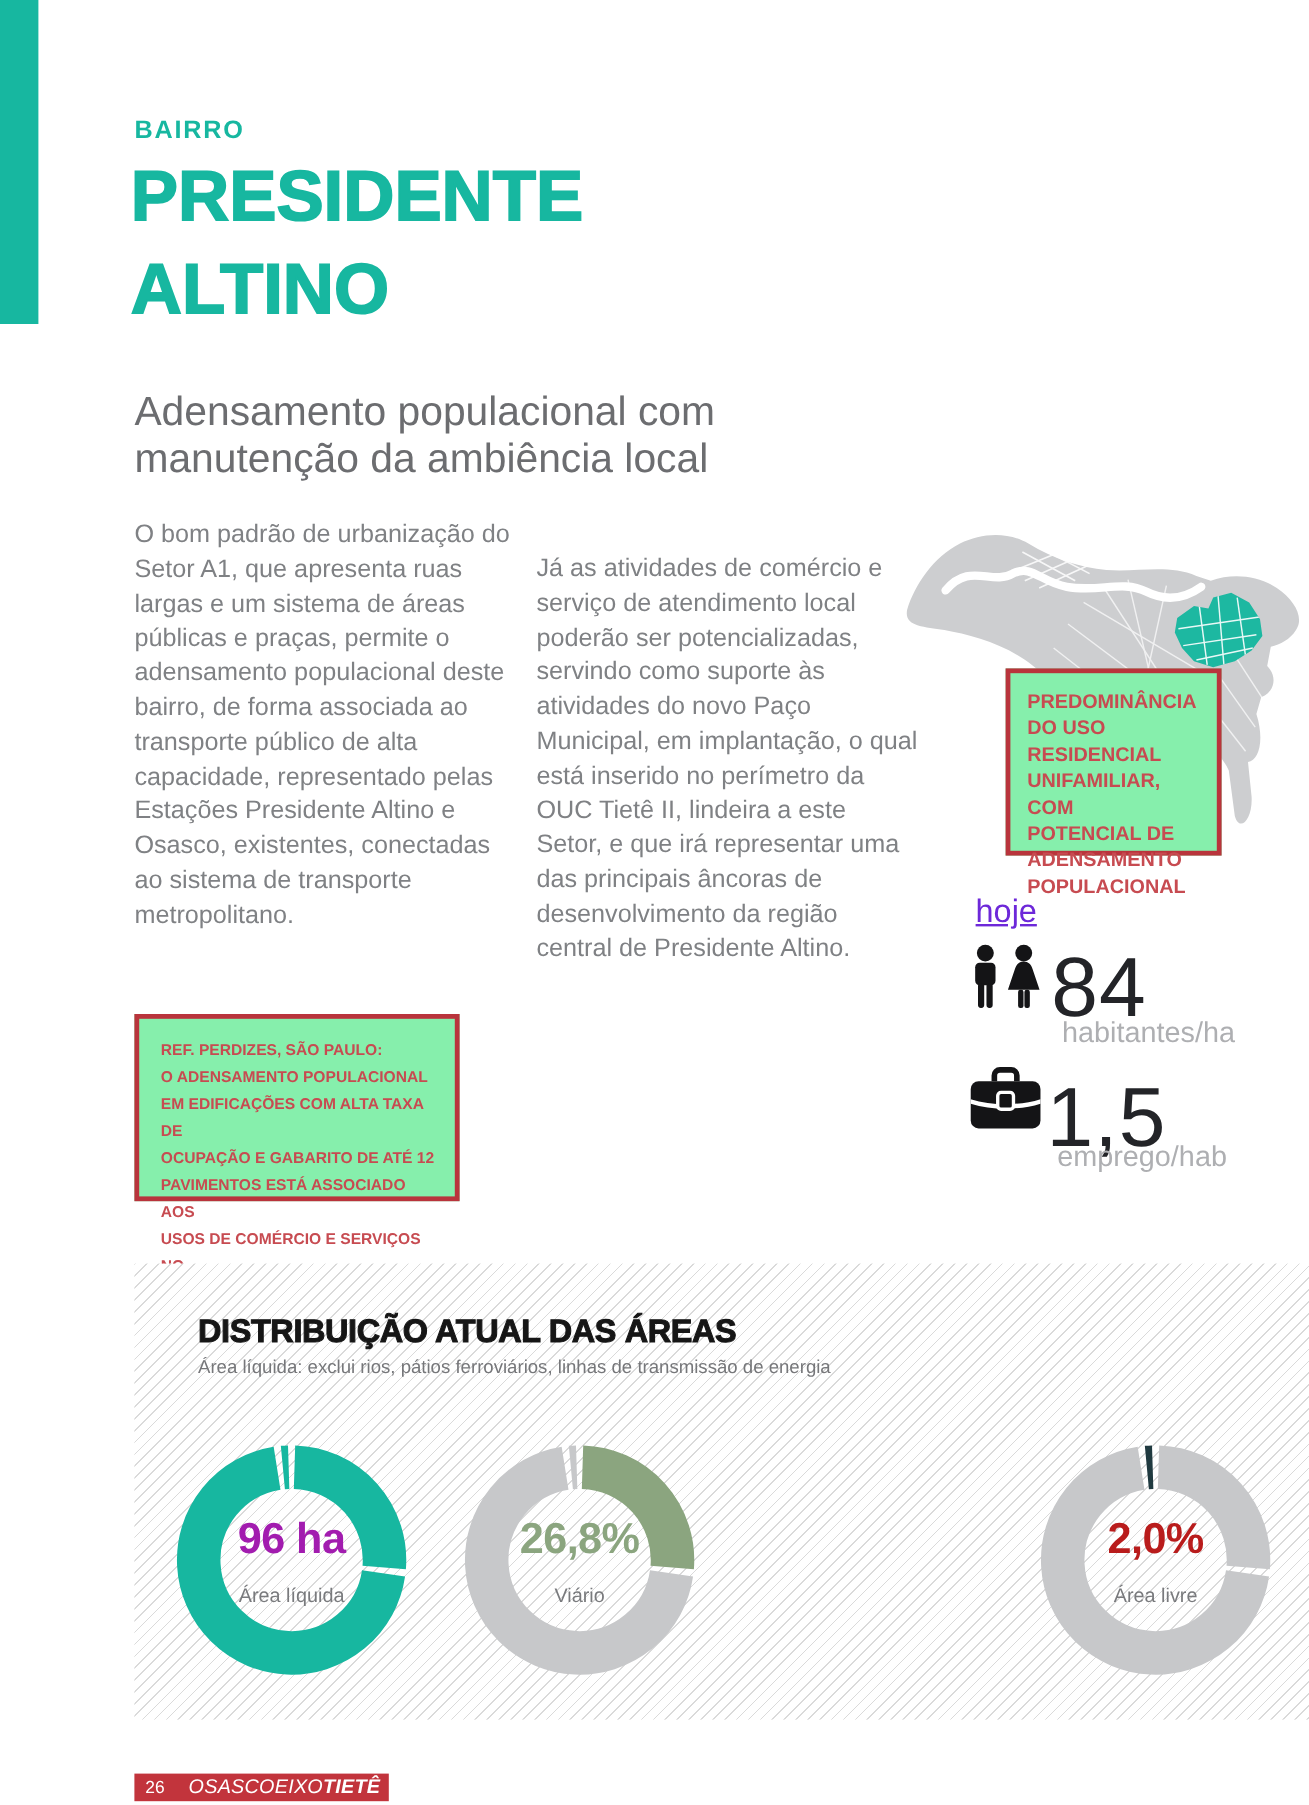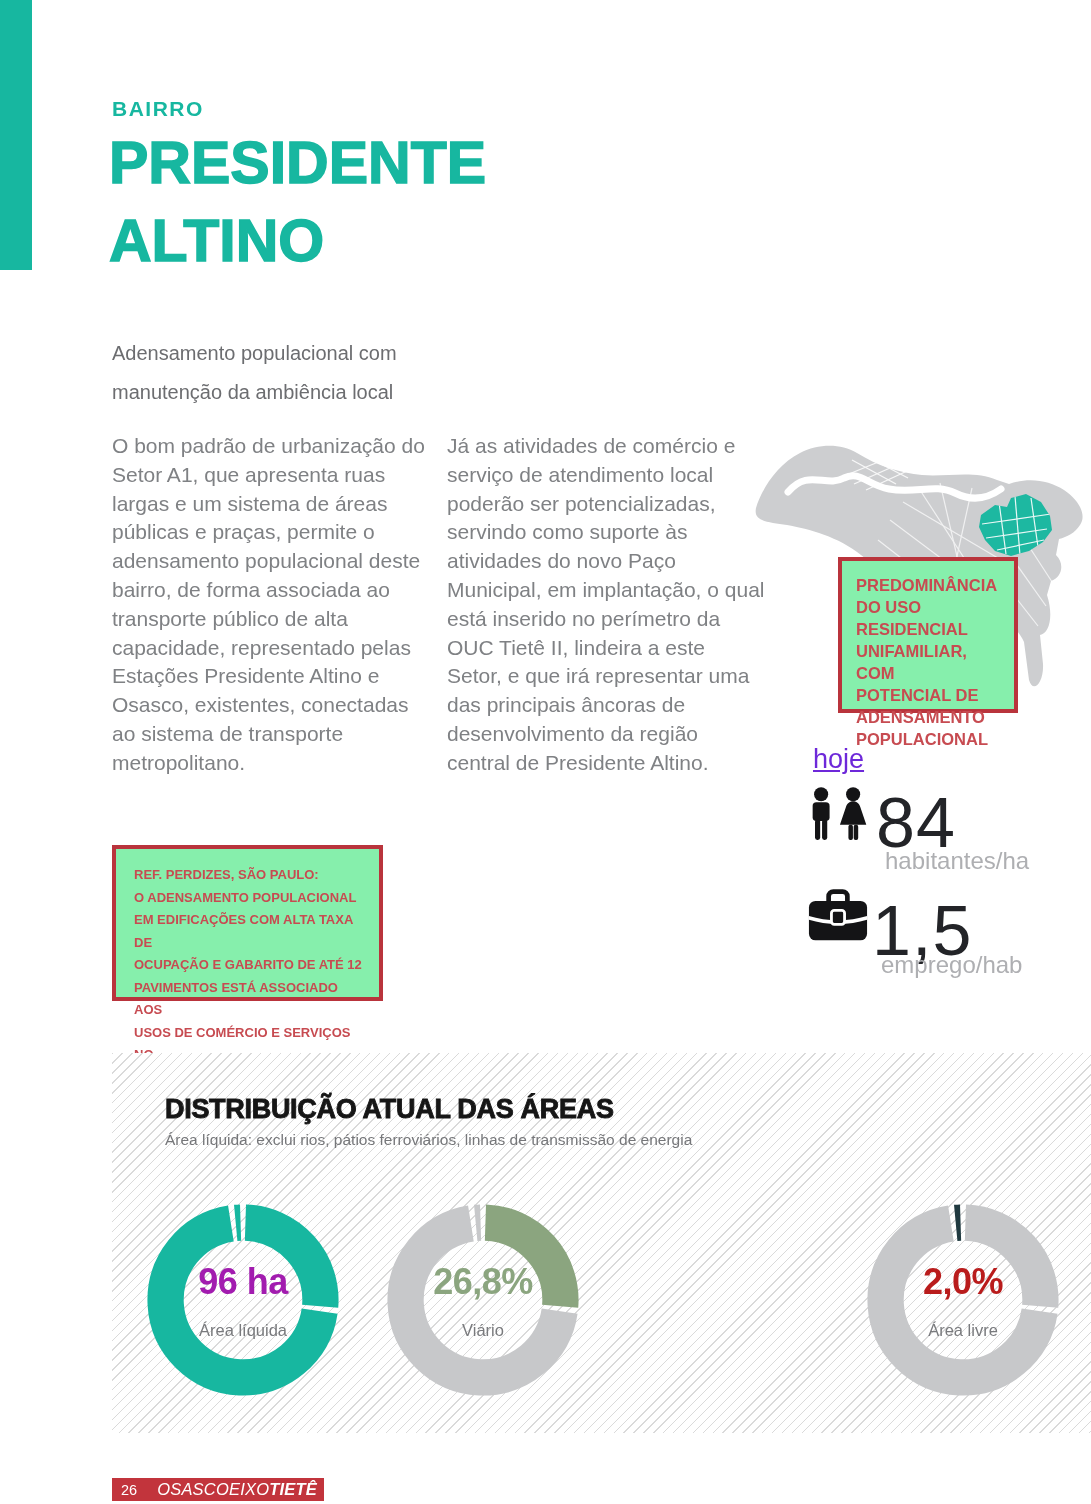--- a/index.html
+++ b/index.html
@@ -5,25 +5,25 @@
   html,body{margin:0;padding:0;background:#fff;}
   .page{position:relative;width:1091px;height:1504px;background:#fff;overflow:hidden;
         font-family:"Liberation Sans",sans-serif;}
   .abs{position:absolute;}
 
   .accent-bar{left:0;top:0;width:32px;height:270px;background:#17b7a0;}
 
   .eyebrow{left:112px;top:97px;font-size:21px;font-weight:bold;letter-spacing:1.5px;color:#17b7a0;}
   .title{left:109px;top:124px;font-size:59px;line-height:78px;font-weight:bold;color:#17b7a0;
          letter-spacing:0px;-webkit-text-stroke:1.5px #17b7a0;white-space:pre-line;}
-  .subtitle{left:112px;top:334px;font-size:20px;line-height:39px;color:#6c6d70;white-space:pre-line;}
+  .subtitle{left:112px;top:324px;font-size:34px;line-height:39px;color:#6c6d70;white-space:pre-line;}
 
   .bodycol{top:432px;width:318px;font-size:21px;line-height:28.8px;color:#7f8184;margin:0;}
   .col1{left:112px;}
-  .col2{left:447px;}
+  .col2{left:447px;margin-top:28px;}
 
   .map-svg{left:750px;top:428px;}
 
   .note{background:#86efac;border:4px solid #b9343c;color:#c74b51;font-weight:bold;
         white-space:pre-line;box-sizing:border-box;}
   .note-right{left:838px;top:557px;width:180px;height:156px;padding:13px 10px 10px 14px;
         font-size:16.5px;line-height:22px;}
   .note-left{left:112px;top:845px;width:271px;height:156px;padding:15px 14px 12px 18px;
         font-size:13px;line-height:22.5px;}
 

